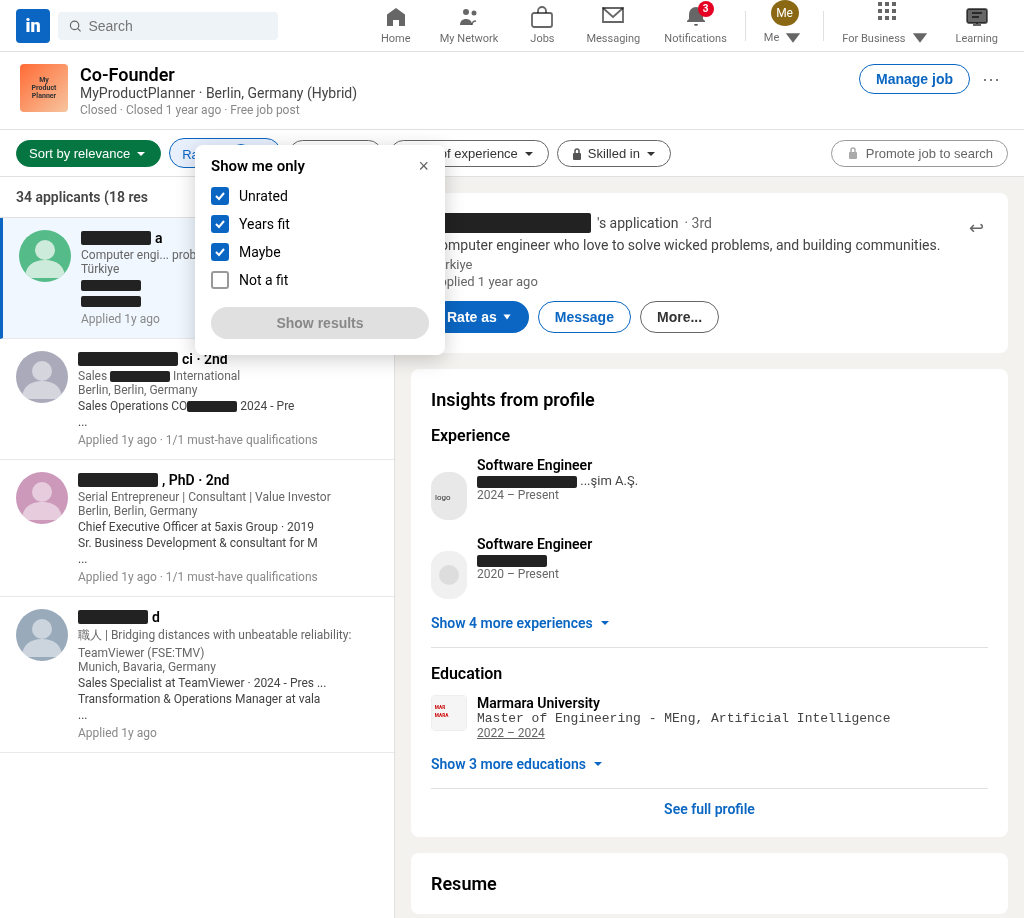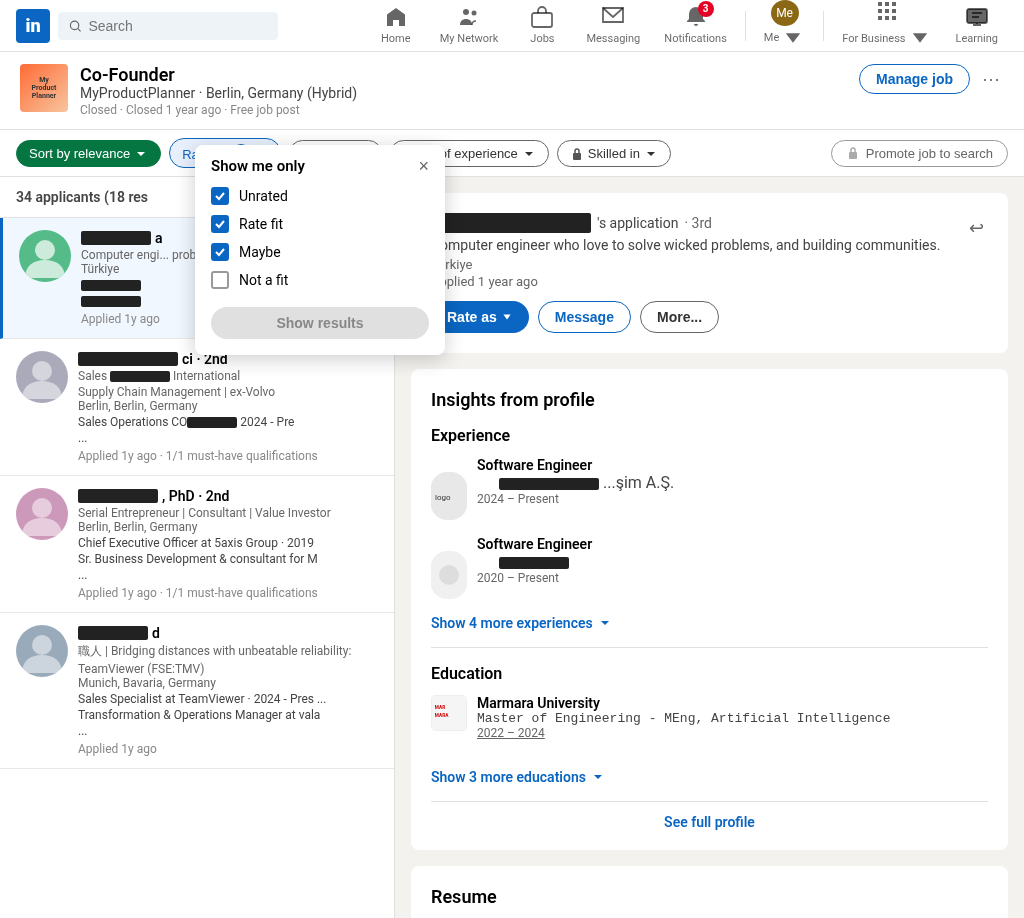--- a/index.html
+++ b/index.html
@@ -88,26 +88,26 @@
     .share-icon { background: none; border: none; cursor: pointer; font-size: 18px; color: #666; padding: 4px; }
 
     
     .insights-card { background: #fff; border-radius: 8px; padding: 20px; margin-bottom: 16px; }
     .insights-title { font-size: 18px; font-weight: 600; margin-bottom: 16px; }
     .section-label { font-size: 16px; font-weight: 600; margin-bottom: 12px; }
     .exp-item { display: flex; gap: 10px; margin-bottom: 16px; align-items: flex-start; }
     .exp-logo { width: 36px; height: 48px; border-radius: 16px; background: #eee; flex-shrink: 0; display: flex; align-items: center; justify-content: center; overflow: hidden; margin-top: 15px; }
     .exp-details { flex: 1; }
     .exp-title { font-size: 14px; font-weight: 600; }
-    .exp-company { font-size: 16px; color: #444; margin-left: 22px; }
+    .exp-company { font-size: 13px; color: #444; }
     .exp-company-redacted { display: inline-block; background: #222; border-radius: 2px; height: 13px; }
     .exp-dates { font-size: 12px; color: #666; }
     .show-more { color: #0a66c2; font-size: 14px; font-weight: 600; cursor: pointer; display: flex; align-items: center; gap: 4px; margin-bottom: 16px; }
     .divider { border: none; border-top: 1px solid #e0e0e0; margin: 16px 0; }
-    .edu-item { display: flex; gap: 10px; margin-bottom: 29px; align-items: flex-start; }
+    .edu-item { display: flex; gap: 10px; margin-bottom: 16px; align-items: flex-start; }
     .edu-logo { width: 36px; height: 36px; border-radius: 4px; background: #eee; flex-shrink: 0; display: flex; align-items: center; justify-content: center; font-size: 10px; color: #333; text-align: center; font-weight: 600; }
     .edu-details { flex: 1; }
     .edu-school { font-size: 14px; font-weight: 600; }
     .edu-degree { font-size: 13px; color: #444; font-family: Liberation Mono, monospace; }
     .edu-dates { font-size: 12px; color: #666; text-decoration: underline; }
     .see-full-profile { display: block; text-align: center; color: #0a66c2; font-size: 14px; font-weight: 600; cursor: pointer; margin-top: 8px; padding-top: 12px; border-top: 1px solid #e0e0e0; }
 
     .resume-card { background: #fff; border-radius: 8px; padding: 20px; margin-bottom: 16px; }
     .resume-title { font-size: 18px; font-weight: 600; }
 
@@ -328,21 +328,20 @@
           <circle cx="26" cy="20" r="10" fill="#fff" opacity="0.5"></circle>
           <path d="M6 48c0-12 8-18 20-18s20 6 20 18" fill="#fff" opacity="0.5"></path>
         </svg>
       </div>
       <div class="applicant-info">
         <div class="applicant-name-row">
           <span class="applicant-name-redacted" style="width:100px;background:#222"></span>
           <span class="applicant-name">ci · 2nd</span>
         </div>
         <div class="applicant-headline">Sales <span style="display:inline-block;background:#222;width:60px;height:11px;vertical-align:middle;border-radius:2px"></span> International</div>
-        <div class="applicant-headline">Supply Chain Management | ex-Volvo</div>
         <div class="applicant-location">Berlin, Berlin, Germany</div>
         <div class="applicant-job">Sales Operations CO<span style="display:inline-block;background:#222;width:50px;height:11px;vertical-align:middle;border-radius:2px"></span> 2024 - Pre</div>
         <div class="applicant-job">...</div>
         <div class="applicant-meta">Applied 1y ago · 1/1 must-have qualifications</div>
       </div>
     </div>
 
     <div class="applicant-item">
       <div style="width:52px;height:52px;border-radius:50%;background:#c9b;display:flex;align-items:center;justify-content:center;flex-shrink:0;">
         <svg viewBox="0 0 52 52" width="52" height="52">
@@ -401,21 +400,21 @@
       </div>
       <span class="dropdown-option-label">Unrated</span>
     </div>
 
     <div class="dropdown-option">
       <div class="dropdown-checkbox">
         <svg viewBox="0 0 12 12" fill="none">
             <polyline points="2,6 5,9 10,3" stroke="white" stroke-width="2" fill="none"></polyline>
           </svg>
       </div>
-      <span class="dropdown-option-label">Rate fit</span>
+      <span class="dropdown-option-label">Years fit</span>
     </div>
 
     <div class="dropdown-option">
       <div class="dropdown-checkbox">
         <svg viewBox="0 0 12 12" fill="none">
             <polyline points="2,6 5,9 10,3" stroke="white" stroke-width="2" fill="none"></polyline>
           </svg>
       </div>
       <span class="dropdown-option-label">Maybe</span>
     </div>

